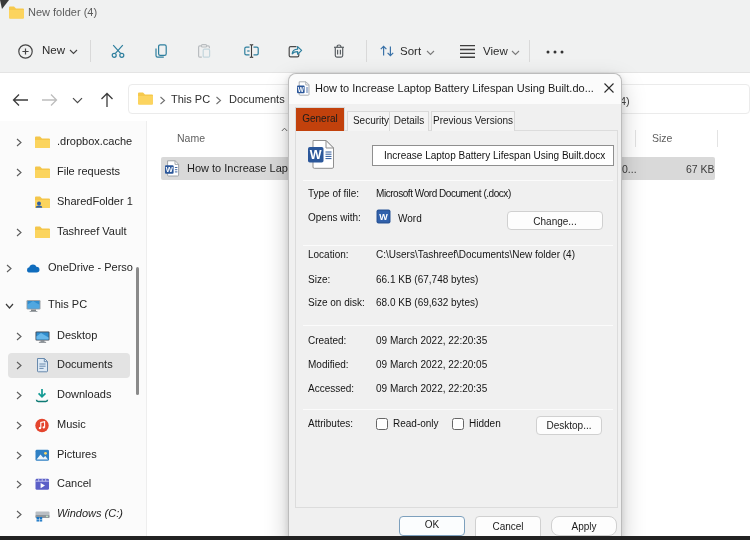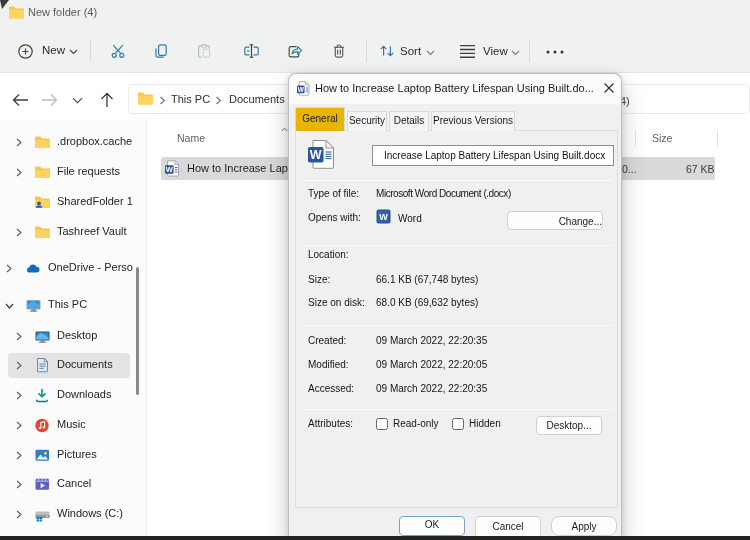--- a/index.html
+++ b/index.html
@@ -263,21 +263,21 @@
     <rect x="1.5" y="5.5" width="14" height="6.5" rx="1" fill="#b9bec3"></rect>
     <rect x="1.5" y="9" width="14" height="3" rx="1" fill="#8e959b"></rect>
     <circle cx="13" cy="10.4" r="0.8" fill="#d3f8d3"></circle>
     <g fill="#1574c5">
       <rect x="2.5" y="11" width="2.6" height="2.6"></rect>
       <rect x="5.6" y="11" width="2.6" height="2.6"></rect>
       <rect x="2.5" y="14.1" width="2.6" height="1.4"></rect>
       <rect x="5.6" y="14.1" width="2.6" height="1.4"></rect>
     </g>
   </svg>
-<div class="abs" style="left:57px;top:507px;font-size:11px;color:#242424;">Windows (C:)</div>
+<div class="abs" style="left:57px;top:507px;font-size:11px;color:#242424;font-style:italic;">Windows (C:)</div>
 
 <div class="abs" style="left:177px;top:132px;font-size:10.5px;color:#5f5f5f;">Name</div>
 <div class="abs" style="left:652px;top:132px;font-size:10.5px;color:#5f5f5f;">Size</div>
 <div class="abs" style="left:635px;top:130px;width:1px;height:17px;background:#e3e3e3;"></div>
 <div class="abs" style="left:717px;top:130px;width:1px;height:17px;background:#e3e3e3;"></div>
 <svg class="abs" style="left:281px;top:127px" width="7" height="5" viewBox="0 0 7 5">
   <path d="M0.8 4 L3.5 1.2 L6.2 4" fill="none" stroke="#6a6a6a" stroke-width="1"></path>
 </svg>
 
 <div class="abs" style="left:161px;top:157px;width:554px;height:23px;background:#d9d9d9;border-radius:2px;"></div>
@@ -302,24 +302,24 @@
     <text x="4.8" y="10.6" font-size="6.5" font-weight="bold" fill="#fff" text-anchor="middle" font-family="Liberation Sans, sans-serif">W</text>
     <path d="M10 7 H12.2 M10 9 H12.2 M10 11 H12.2" stroke="#2b579a" stroke-width="0.8"></path>
   </svg>
   <div class="abs" style="left:26px;top:8px;font-size:11px;color:#1b1b1b;white-space:nowrap;width:282px;overflow:hidden;">How to Increase Laptop Battery Lifespan Using Built.do...</div>
   <svg class="abs" style="left:314px;top:8px" width="12" height="12" viewBox="0 0 12 12">
     <path d="M1.5 1.5 L10.5 10.5 M10.5 1.5 L1.5 10.5" stroke="#2b2b2b" stroke-width="1.1"></path>
   </svg>
 
   <div class="abs" style="left:6px;top:56px;width:323px;height:378px;border:1px solid #dcdcdc;background:#f0f0f0;"></div>
 
-  <div class="abs" style="left:58px;top:37px;width:40px;height:20px;border:1px solid #d9d9d9;border-bottom:none;background:#f4f4f4;text-align:center;"><span style="position:relative;top:3px;color:#1b1b1b;">Security</span></div>
+  <div class="abs" style="left:58px;top:37px;width:48px;height:20px;border:1px solid #d9d9d9;border-bottom:none;background:#f4f4f4;text-align:center;"><span style="position:relative;top:3px;color:#1b1b1b;">Security</span></div>
   <div class="abs" style="left:100px;top:37px;width:40px;height:20px;border:1px solid #d9d9d9;border-bottom:none;background:#f4f4f4;text-align:center;"><span style="position:relative;top:3px;color:#1b1b1b;">Details</span></div>
   <div class="abs" style="left:142px;top:37px;width:84px;height:20px;border:1px solid #d9d9d9;border-bottom:none;background:#f4f4f4;text-align:center;"><span style="position:relative;top:3px;color:#1b1b1b;">Previous Versions</span></div>
-  <div class="abs" style="left:6px;top:33px;width:50px;height:24px;border:1px solid #d9d9d9;border-bottom:none;background:#eab308;text-align:center;"><span style="position:relative;top:5px;color:#1b1b1b;">General</span></div>
+  <div class="abs" style="left:6px;top:33px;width:50px;height:24px;border:1px solid #d9d9d9;border-bottom:none;background:#c2410c;text-align:center;"><span style="position:relative;top:5px;color:#1b1b1b;">General</span></div>
 
   <svg class="abs" style="left:17px;top:65px" width="30" height="31" viewBox="0 0 30 31">
     <path d="M7 1.5 L20 1.5 L27.5 9 L27.5 28 Q27.5 29.3 26.2 29.3 L8.3 29.3 Q7 29.3 7 28 Z" fill="#ffffff" stroke="#8f8f8f" stroke-width="1"></path>
     <path d="M20 1.5 L20 9 L27.5 9 Z" fill="#fafafa" stroke="#8f8f8f" stroke-width="1" stroke-linejoin="round"></path>
     <rect x="2" y="8" width="15.5" height="15.5" rx="1.8" fill="#2b579a"></rect>
     <text x="9.7" y="20.1" font-size="12.5" font-weight="bold" fill="#fff" text-anchor="middle" font-family="Liberation Sans, sans-serif">W</text>
     <path d="M19.5 13 H25.5 M19.5 15.2 H25.5 M19.5 17.4 H25.5 M19.5 19.6 H25.5" stroke="#2b579a" stroke-width="1"></path>
   </svg>
 
   <div class="abs" style="left:83px;top:71px;width:242px;height:21px;background:#fff;border:1px solid #8f8f8f;line-height:19px;padding-left:11px;color:#111;white-space:nowrap;overflow:hidden;">Increase Laptop Battery Lifespan Using Built.docx</div>
@@ -328,24 +328,25 @@
   <div class="abs" style="left:19px;top:114px;color:#151515;">Type of file:</div>
   <div class="abs" style="left:87px;top:114px;color:#151515;letter-spacing:-0.45px;">Microsoft Word Document (.docx)</div>
 
   <div class="abs" style="left:19px;top:138px;color:#151515;">Opens with:</div>
   <svg class="abs" style="left:87px;top:135px" width="15" height="15" viewBox="0 0 15 15">
     <rect x="0.5" y="0.5" width="14" height="14" rx="2" fill="#2b579a"></rect>
     <rect x="2" y="2" width="11" height="11" rx="1" fill="#3a6fc4" opacity="0.45"></rect>
     <text x="7.5" y="11" font-size="9" font-weight="bold" fill="#fff" text-anchor="middle" font-family="Liberation Sans, sans-serif">W</text>
   </svg>
   <div class="abs" style="left:109px;top:139px;color:#151515;">Word</div>
-  <div class="abs" style="left:218px;top:137px;width:96px;height:19px;background:#fdfdfd;border:1px solid #d0d0d0;border-radius:4px;text-align:right;line-height:19px;color:#1b1b1b;">Change...</div>
+  <div class="abs" style="left:218px;top:137px;width:96px;height:19px;background:#fdfdfd;border:1px solid #d0d0d0;border-radius:4px;text-align:center;line-height:19px;color:#1b1b1b;">Change...</div>
 
   <div class="etch" style="left:14px;top:171px;width:310px;"></div>
   <div class="abs" style="left:19px;top:175px;color:#151515;">Location:</div>
+  <div class="abs" style="left:87px;top:175px;color:#151515;">C:\Users\Tashreef\Documents\New folder (4)</div>
   <div class="abs" style="left:19px;top:200px;color:#151515;">Size:</div>
   <div class="abs" style="left:87px;top:200px;color:#151515;">66.1 KB (67,748 bytes)</div>
   <div class="abs" style="left:19px;top:223px;color:#151515;">Size on disk:</div>
   <div class="abs" style="left:87px;top:223px;color:#151515;">68.0 KB (69,632 bytes)</div>
 
   <div class="etch" style="left:14px;top:251px;width:310px;"></div>
   <div class="abs" style="left:19px;top:261px;color:#151515;">Created:</div>
   <div class="abs" style="left:87px;top:261px;color:#151515;">09 March 2022, 22:20:35</div>
   <div class="abs" style="left:19px;top:285px;color:#151515;">Modified:</div>
   <div class="abs" style="left:87px;top:285px;color:#151515;">09 March 2022, 22:20:05</div>

